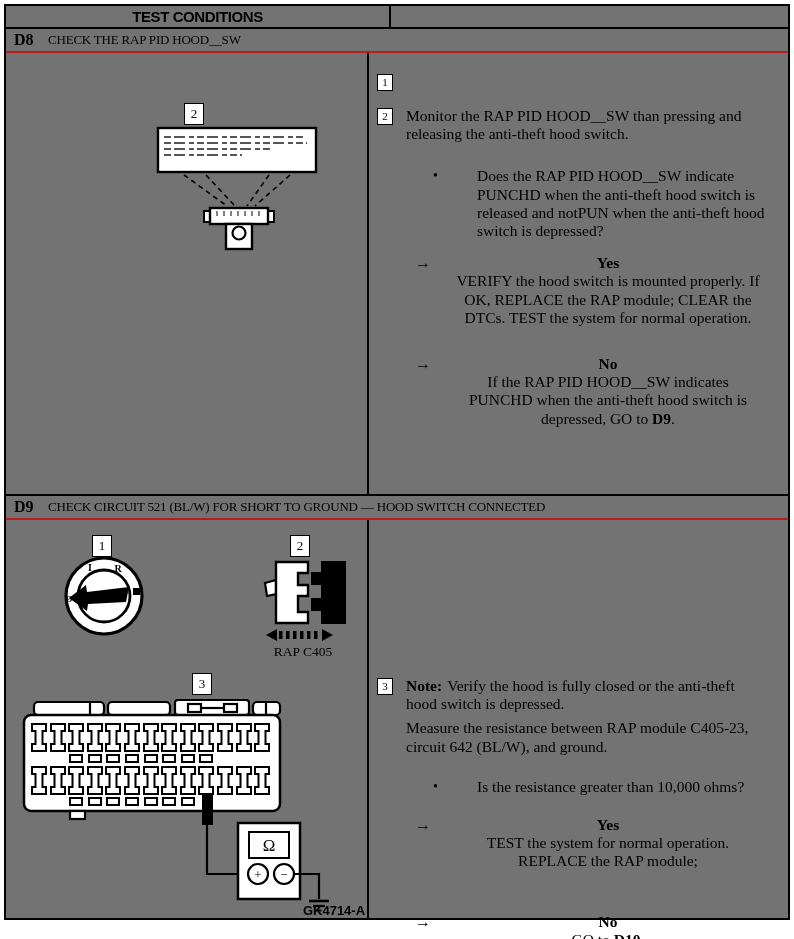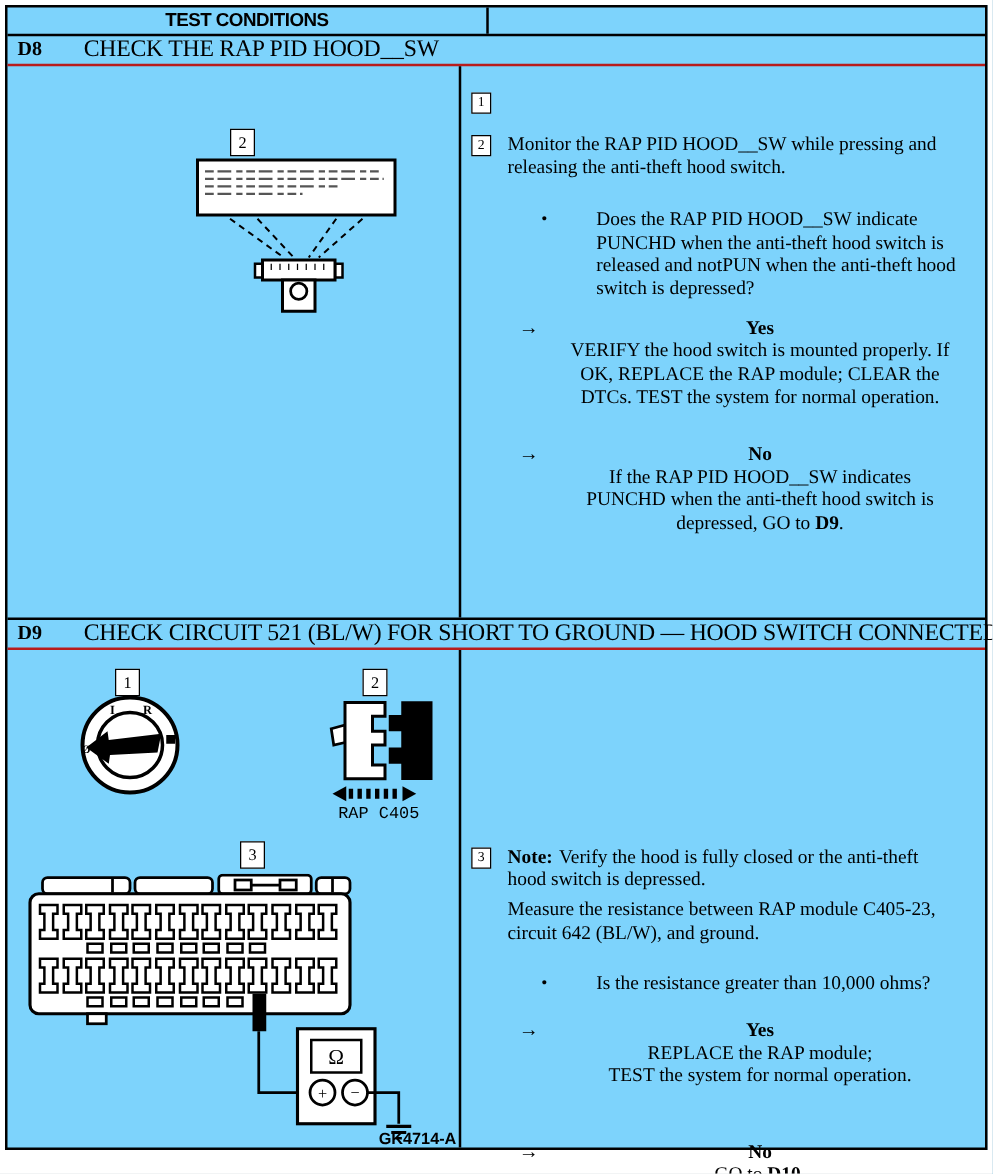--- a/index.html
+++ b/index.html
@@ -1,33 +1,33 @@
 <!DOCTYPE html>
 <html><head>
 <meta charset="utf-8">
 <style>
   * { margin:0; padding:0; box-sizing:border-box; }
   html,body { background:#e8e8e8; }
   .page { width:794px; height:939px; background:#fff; position:relative;
           font-family:"Liberation Serif", serif; color:#000; overflow:hidden; }
-  .doc-table { position:absolute; left:4px; top:4px; width:786px; border:2px solid #000; background:#7dd3fc; }
+  .doc-table { position:absolute; left:4px; top:4px; width:786px; border:2px solid #000; background:#737373; }
   .row { display:flex; }
   .cell-left  { width:385px; border-right:2px solid #000; position:relative; }
   .cell-right { flex:1; position:relative; }
 
   
   .hdr-row { height:23px; border-bottom:2px solid #000; }
   .hdr-cell { display:flex; align-items:center; justify-content:center;
               font-family:"Liberation Sans", sans-serif; font-weight:bold;
               font-size:15px; letter-spacing:-0.4px; }
 
   
   .sec-row { height:24px; border-bottom:2px solid #b91c1c; align-items:center; }
   .sec-id { font-weight:bold; font-size:16px; margin-left:8px; width:26px; flex:none; }
-  .sec-title { font-size:19px; letter-spacing:-0.2px; margin-left:27px; white-space:nowrap; }
+  .sec-title { font-size:13px; letter-spacing:-0.2px; margin-left:8px; white-space:nowrap; }
 
   
   .d8-content { height:443px; border-bottom:2px solid #000; }
   .d9-content { height:398px; }
 
   
   .cell-right { font-size:15.5px; line-height:18.2px; }
   .d8-right { padding:20px 6px 0 8px; }
   .d9-right { padding:157px 6px 0 8px; }
   .step { display:flex; }
@@ -47,21 +47,21 @@
   .res-body { width:308px;text-align:center; }
   .res-label { font-weight:bold; }
   b { font-weight:bold; }
 
   
   .callout { position:absolute; width:20px; height:22px; border:1.5px solid #000;
              background:#fff; font-size:13px; display:flex; align-items:center;
              justify-content:center; }
 
   .fig { position:absolute; }
-  .fig-label-serif { position:absolute; font-size:13.5px; text-align:center;font-family:Liberation Mono, monospace; }
+  .fig-label-serif { position:absolute; font-size:13.5px; text-align:center; }
 </style>
 </head>
 <body>
 
 <div class="page">
  <div class="doc-table">
 
   <div class="row hdr-row">
     <div class="cell-left hdr-cell">
       <span>TEST CONDITIONS</span>
@@ -109,21 +109,21 @@
         </g>
       </svg>
     </div>
 
     <div class="cell-right d8-right">
       <div class="step">
         <span class="stepnum">1</span>
       </div>
       <div class="step mt16">
         <span class="stepnum">2</span>
-        <p class="steptext">Monitor the RAP PID HOOD__SW while pressing and releasing the anti-theft hood switch.</p>
+        <p class="steptext">Monitor the RAP PID HOOD__SW than pressing and releasing the anti-theft hood switch.</p>
       </div>
       <div class="bullet-row mt24">
         <span class="bullet">•</span>
         <p class="bullet-text">Does the RAP PID HOOD__SW indicate PUNCHD when the anti-theft hood switch is released and notPUN when the anti-theft hood switch is depressed?</p>
       </div>
       <div class="result mt14">
         <span class="arrow">→</span>
         <div class="res-body">
           <p class="res-label">Yes</p>
           <p>VERIFY the hood switch is mounted properly. If OK, REPLACE the RAP module; CLEAR the DTCs. TEST the system for normal operation.</p>
@@ -273,22 +273,22 @@
       </div>
       <p class="para-cont mt6">Measure the resistance between RAP module C405-23, circuit 642 (BL/W), and ground.</p>
       <div class="bullet-row mt22">
         <span class="bullet">•</span>
         <p class="bullet-text">Is the resistance greater than 10,000 ohms?</p>
       </div>
       <div class="result mt20">
         <span class="arrow">→</span>
         <div class="res-body">
           <p class="res-label">Yes</p>
+          <p>TEST the system for normal operation.</p>
           <p>REPLACE the RAP module;</p>
-          <p>TEST the system for normal operation.</p>
         </div>
       </div>
       <div class="result mt26" style="margin-top:42px;">
         <span class="arrow">→</span>
         <div class="res-body">
           <p class="res-label">No</p>
           <p><span>GO to </span><b>D10</b><span>.</span></p>
         </div>
       </div>
     </div>

